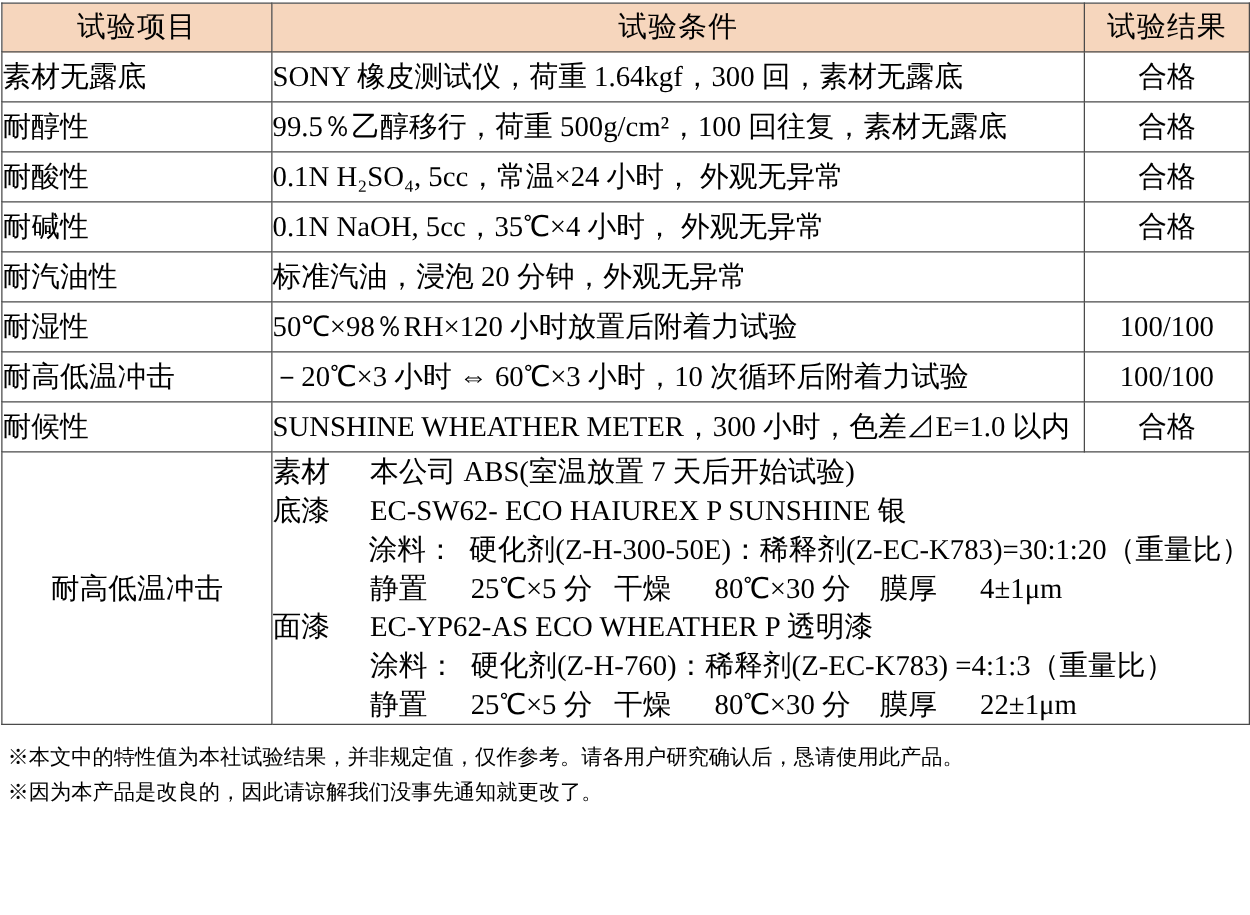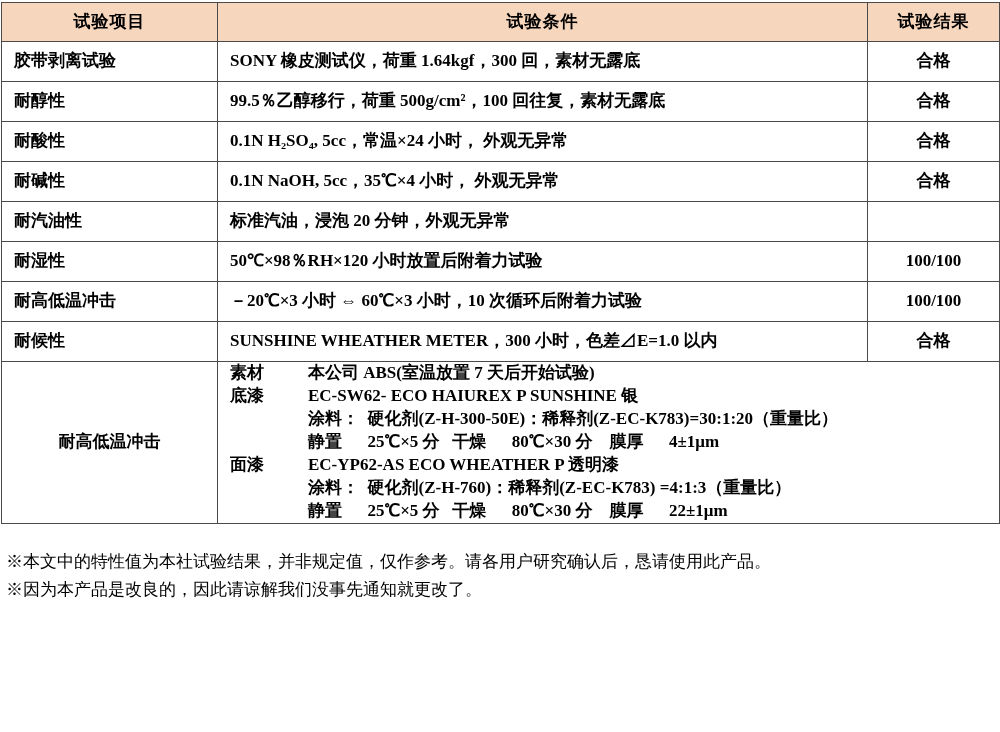--- a/index.html
+++ b/index.html
@@ -22,23 +22,23 @@
   }
   table.spec {
     border-collapse: collapse;
     width: 998px;
     margin: 2px 1px 0 1px;
     table-layout: fixed;
   }
   table.spec td, table.spec th {
     border: 1px solid #4a4a4a;
     vertical-align: middle;
-    padding: 0 12px;
-    font-weight: bold;
-    font-size: 17px;
+    padding: 0 0;
+    font-weight: normal;
+    font-size: 23px;
     line-height: 1.35;
   }
   thead th {
     background: #f6d6bd;
     text-align: center;
     height: 38px;
     font-size: 18px;
     letter-spacing: 1px;
   }
   col.c-item { width: 216px; }
@@ -79,21 +79,21 @@
   }
   .prep-key {
     display: inline-block;
     width: 78px;
     flex: none;
   }
   .prep-val {
     flex: 1;
   }
   .notes {
-    margin: 24px 4px 0 6px;
+    margin: 12px 4px 0 6px;
     font-size: 17px;
     line-height: 1.65;
   }
   .notes div { white-space: pre; }
 </style>
 </head>
 <body>
 
 <div class="sheet">
 
@@ -105,21 +105,21 @@
     </colgroup>
     <thead>
       <tr>
         <th>试验项目</th>
         <th>试验条件</th>
         <th>试验结果</th>
       </tr>
     </thead>
     <tbody>
       <tr>
-        <td class="item">胶带剥离试验</td>
+        <td class="item">素材无露底</td>
         <td class="cond">SONY 橡皮测试仪，荷重 1.64kgf，300 回，素材无露底</td>
         <td class="res">合格</td>
       </tr>
       <tr>
         <td class="item">耐醇性</td>
         <td class="cond">99.5％乙醇移行，荷重 500g/cm²，100 回往复，素材无露底</td>
         <td class="res">合格</td>
       </tr>
       <tr>
         <td class="item">耐酸性</td>

